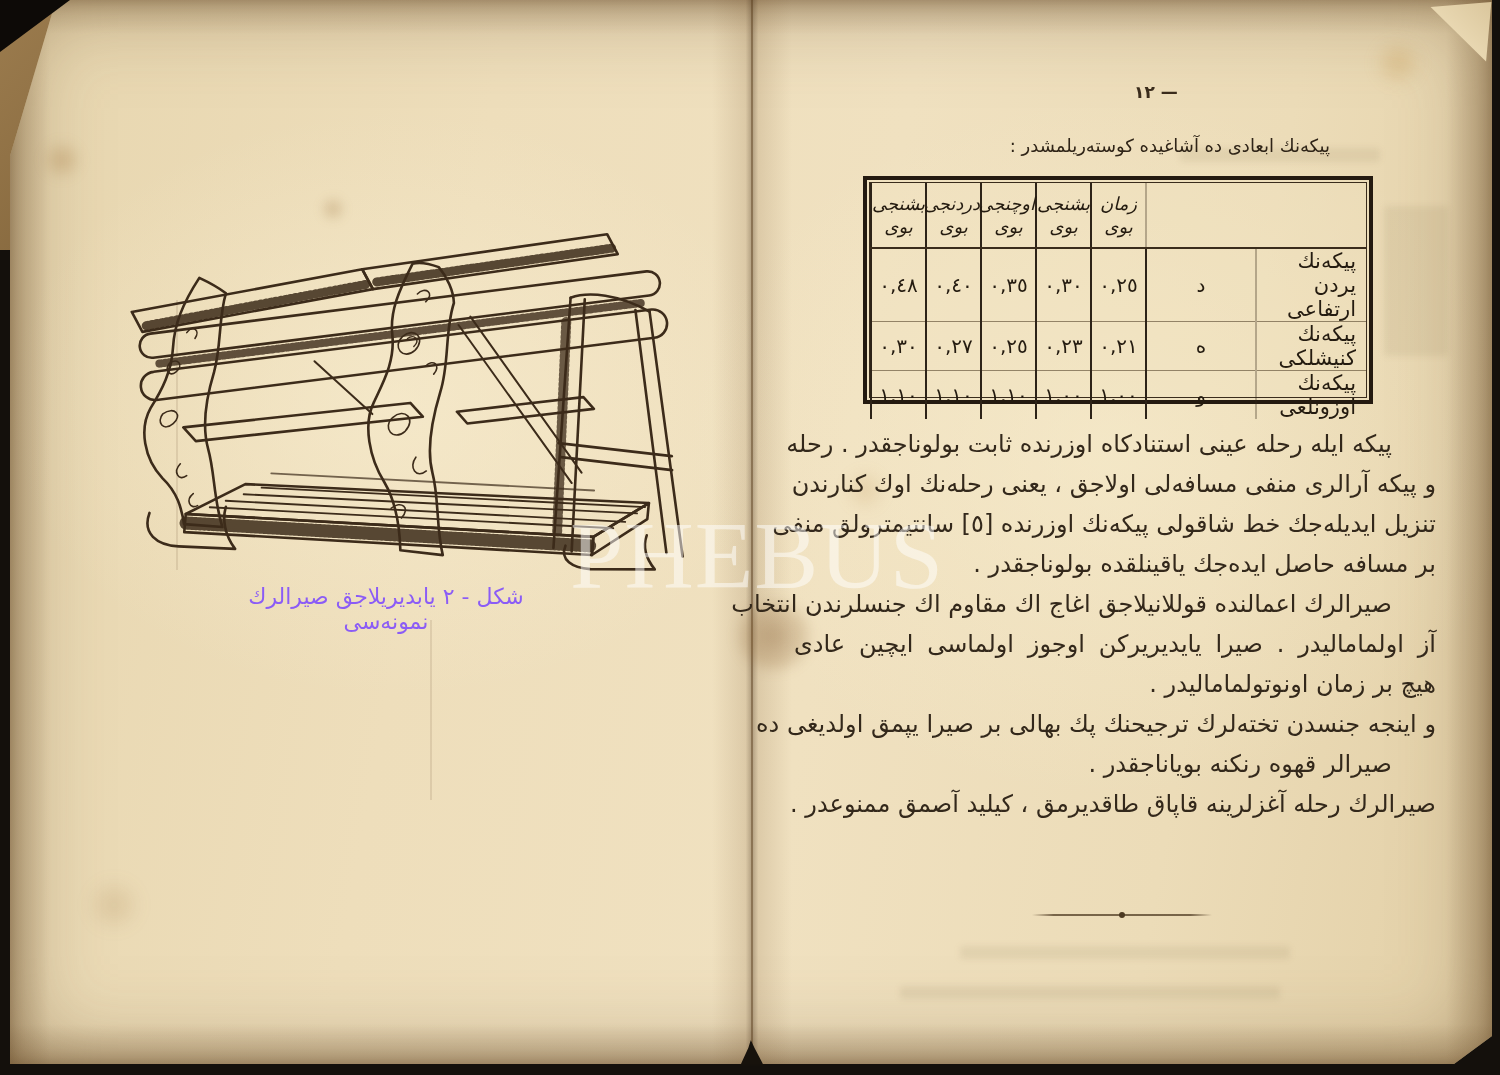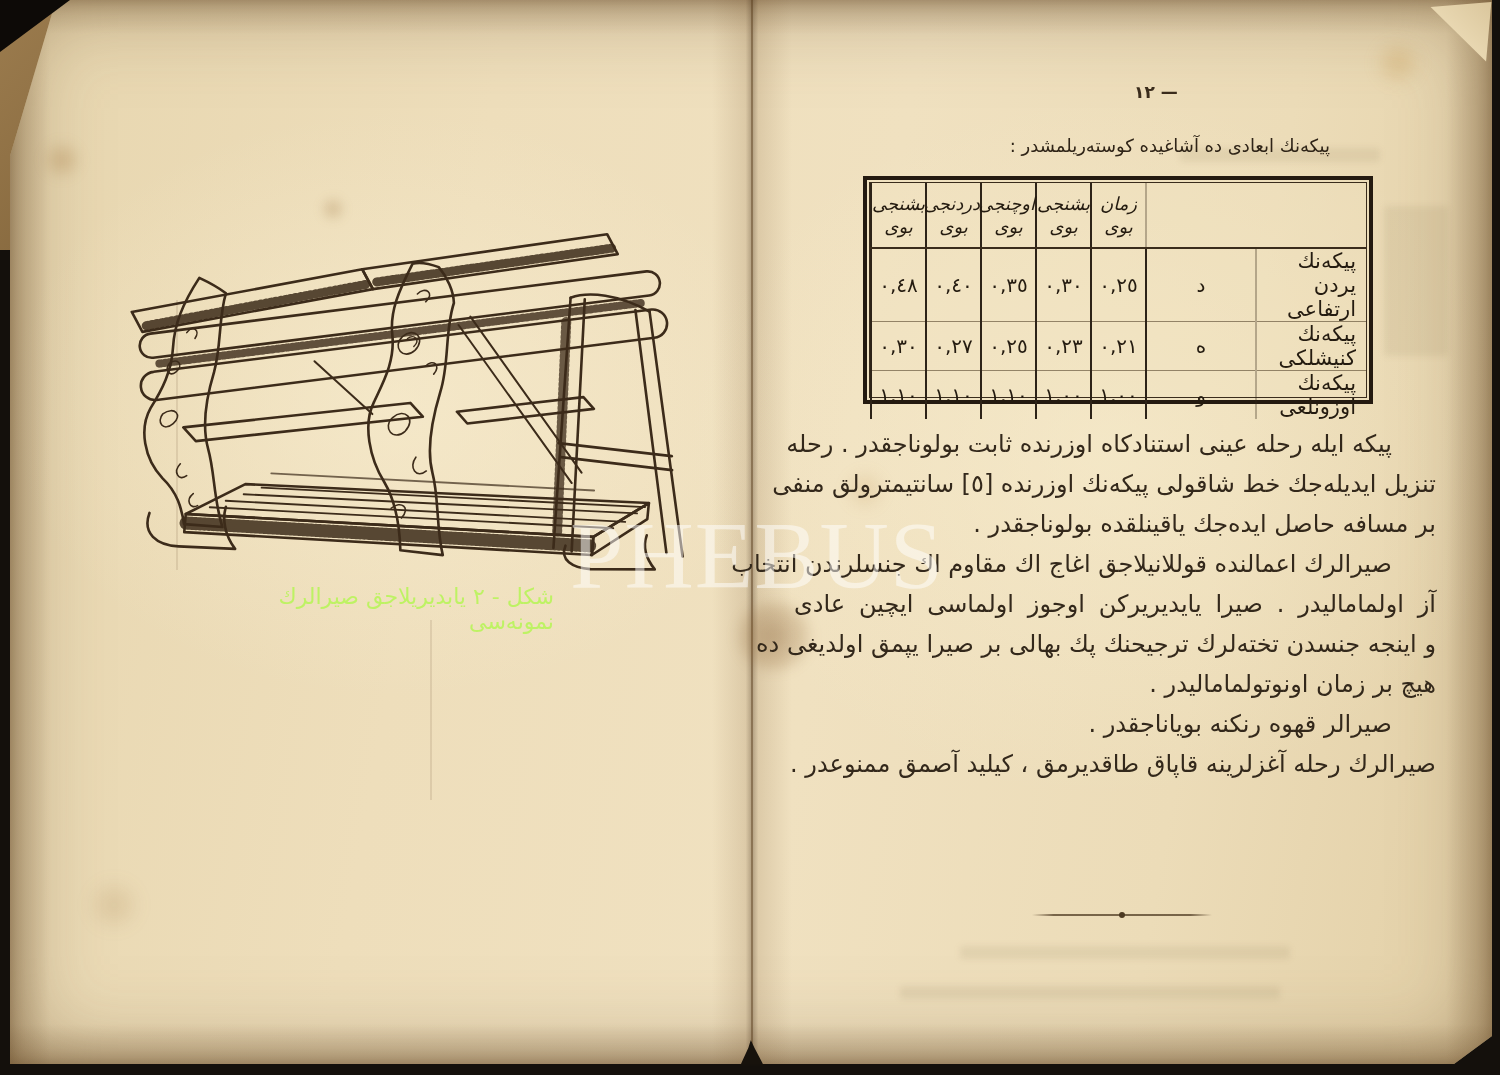--- a/index.html
+++ b/index.html
@@ -104,21 +104,21 @@
   .vline{border-left:2px solid #2d2318 !important;}
   .cell-label{font-size:21px;text-align:right;padding-right:10px !important;}
   .cell-letter{font-size:20px;text-align:center;}
   .cell-num{font-size:20px;font-weight:bold;text-align:center;letter-spacing:1px;}
 
   
   .figure-wrap{position:absolute;left:118px;top:204px;width:574px;height:376px;transform:rotate(-1.6deg);}
   .figure-wrap svg{width:100%;height:100%;}
   .fig-caption{
     position:absolute;left:218px;top:584px;width:336px;direction:rtl;
-    font-size:22px;color:#bef264;
+    font-size:22px;text-align:center;color:#8b5cf6;
   }
   .pencil{position:absolute;background:rgba(110,88,55,.14);pointer-events:none;}
 
   
   .watermark{
     position:absolute;left:570px;top:506px;width:380px;
     font-family:"Liberation Serif","DejaVu Serif",serif;
     font-size:96px;line-height:100px;letter-spacing:1px;
     color:rgba(255,255,255,.5);pointer-events:none;white-space:nowrap;
   }
@@ -261,26 +261,27 @@
         <td class="cell-num vline">١,١٠</td>
         <td class="cell-num vline">١,١٠</td>
       </tr>
     </tbody>
       </table>
   </div>
 </div>
 
 <div class="rp-text">
   <div class="ln indent">پيكه ايله رحله عينی استنادكاه اوزرنده ثابت بولوناجقدر . رحله</div>
+  <div class="ln">و پيكه آرالری منفی مسافه‌لی اولاجق ، يعنی رحله‌نك اوك كنارندن</div>
   <div class="ln">تنزيل ايديله‌جك خط شاقولی پيكه‌نك اوزرنده [٥] سانتيمترولق منفی</div>
   <div class="ln last">بر مسافه حاصل ايده‌جك ياقينلقده بولوناجقدر .</div>
   <div class="ln indent">صيرالرك اعمالنده قوللانيلاجق اغاج اك مقاوم اك جنسلرندن انتخاب</div>
   <div class="ln">آز اولماماليدر . صيرا يايديريركن اوجوز اولماسی ايچين عادی</div>
+  <div class="ln last">هيچ بر زمان اونوتولماماليدر .</div>
   <div class="ln">و اينجه جنسدن تخته‌لرك ترجيحنك پك بهالی بر صيرا يپمق اولديغی ده</div>
-  <div class="ln last">هيچ بر زمان اونوتولماماليدر .</div>
   <div class="ln last indent">صيرالر قهوه رنكنه بوياناجقدر .</div>
   <div class="ln last">صيرالرك رحله آغزلرينه قاپاق طاقديرمق ، كيليد آصمق ممنوعدر .</div>
 </div>
 
 <div class="divider">
   <div class="dot"></div>
 </div>
 
 <div class="watermark">PHEBUS</div>
 

